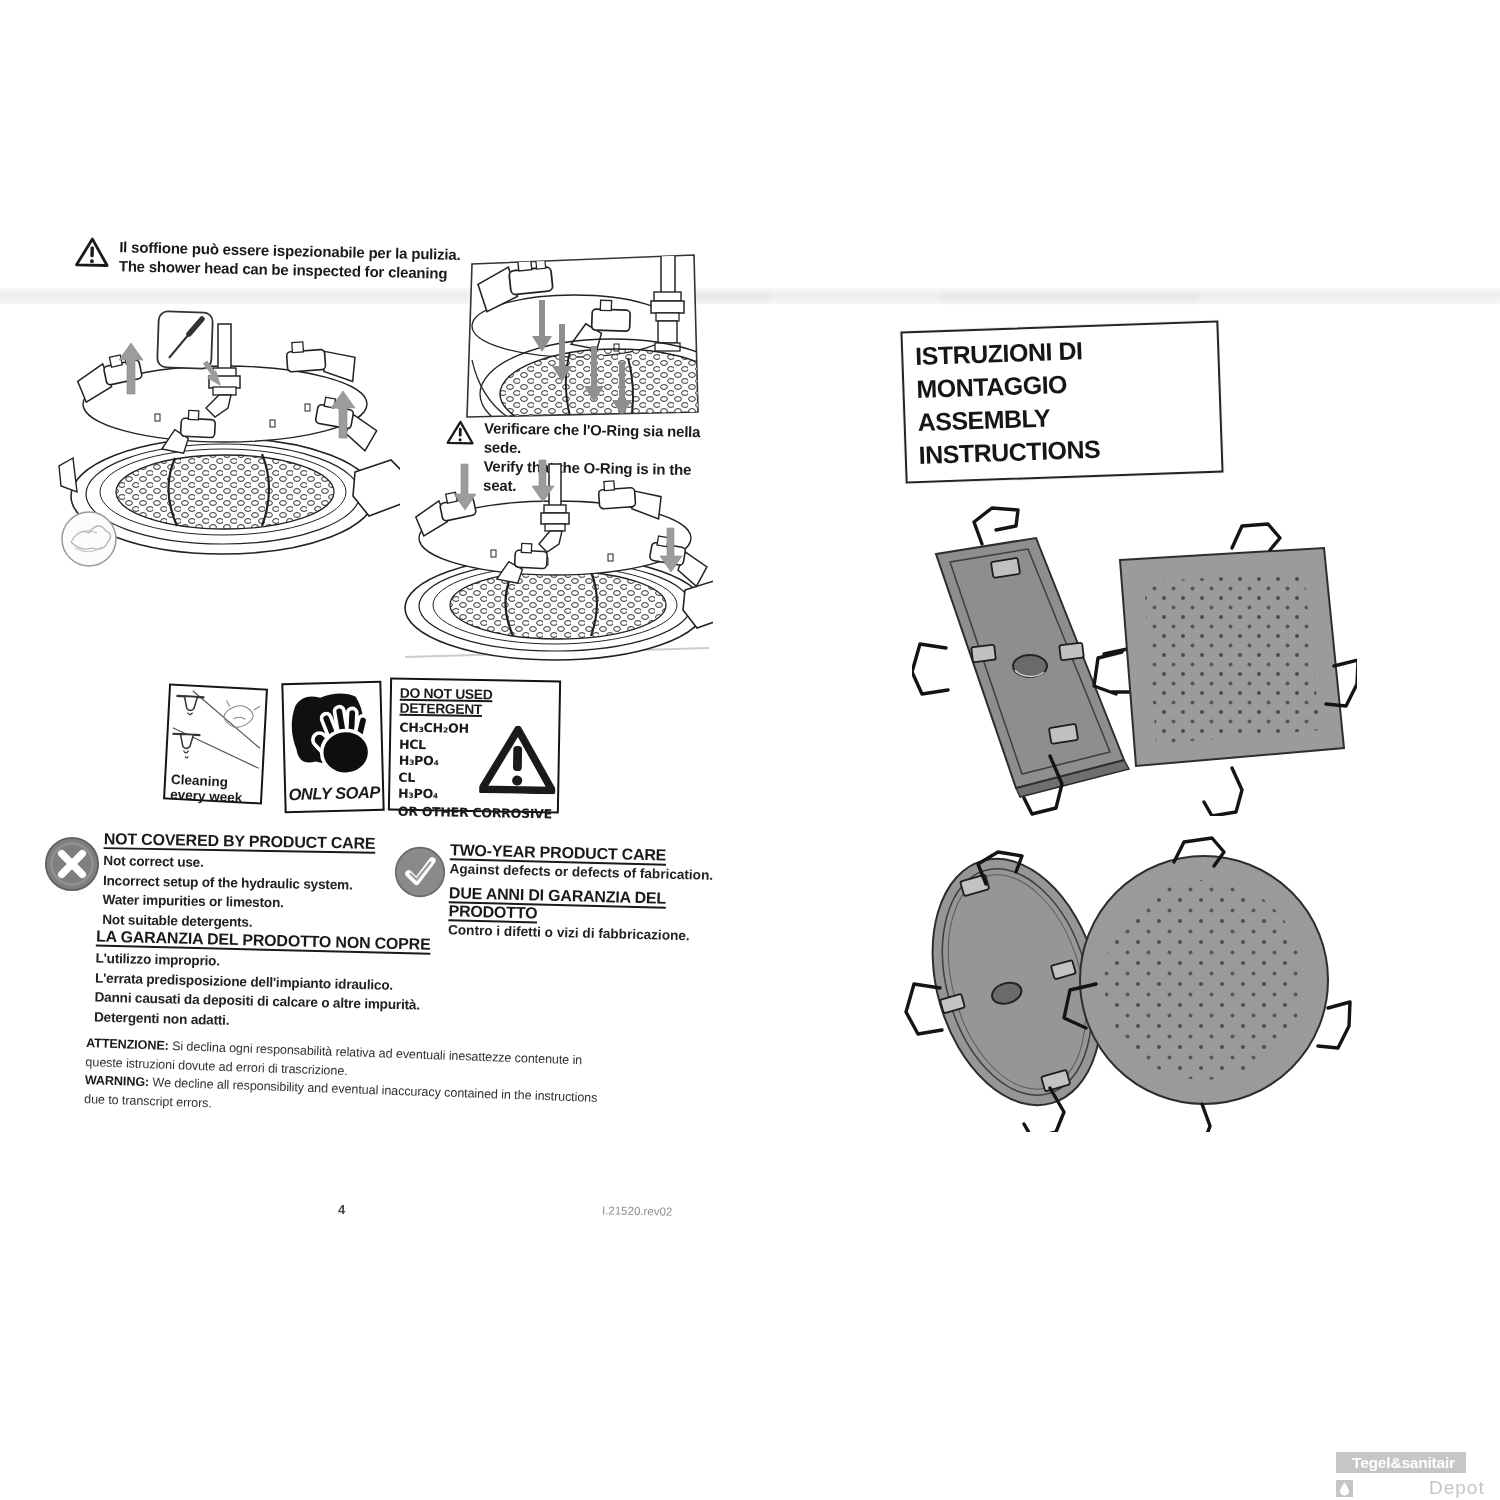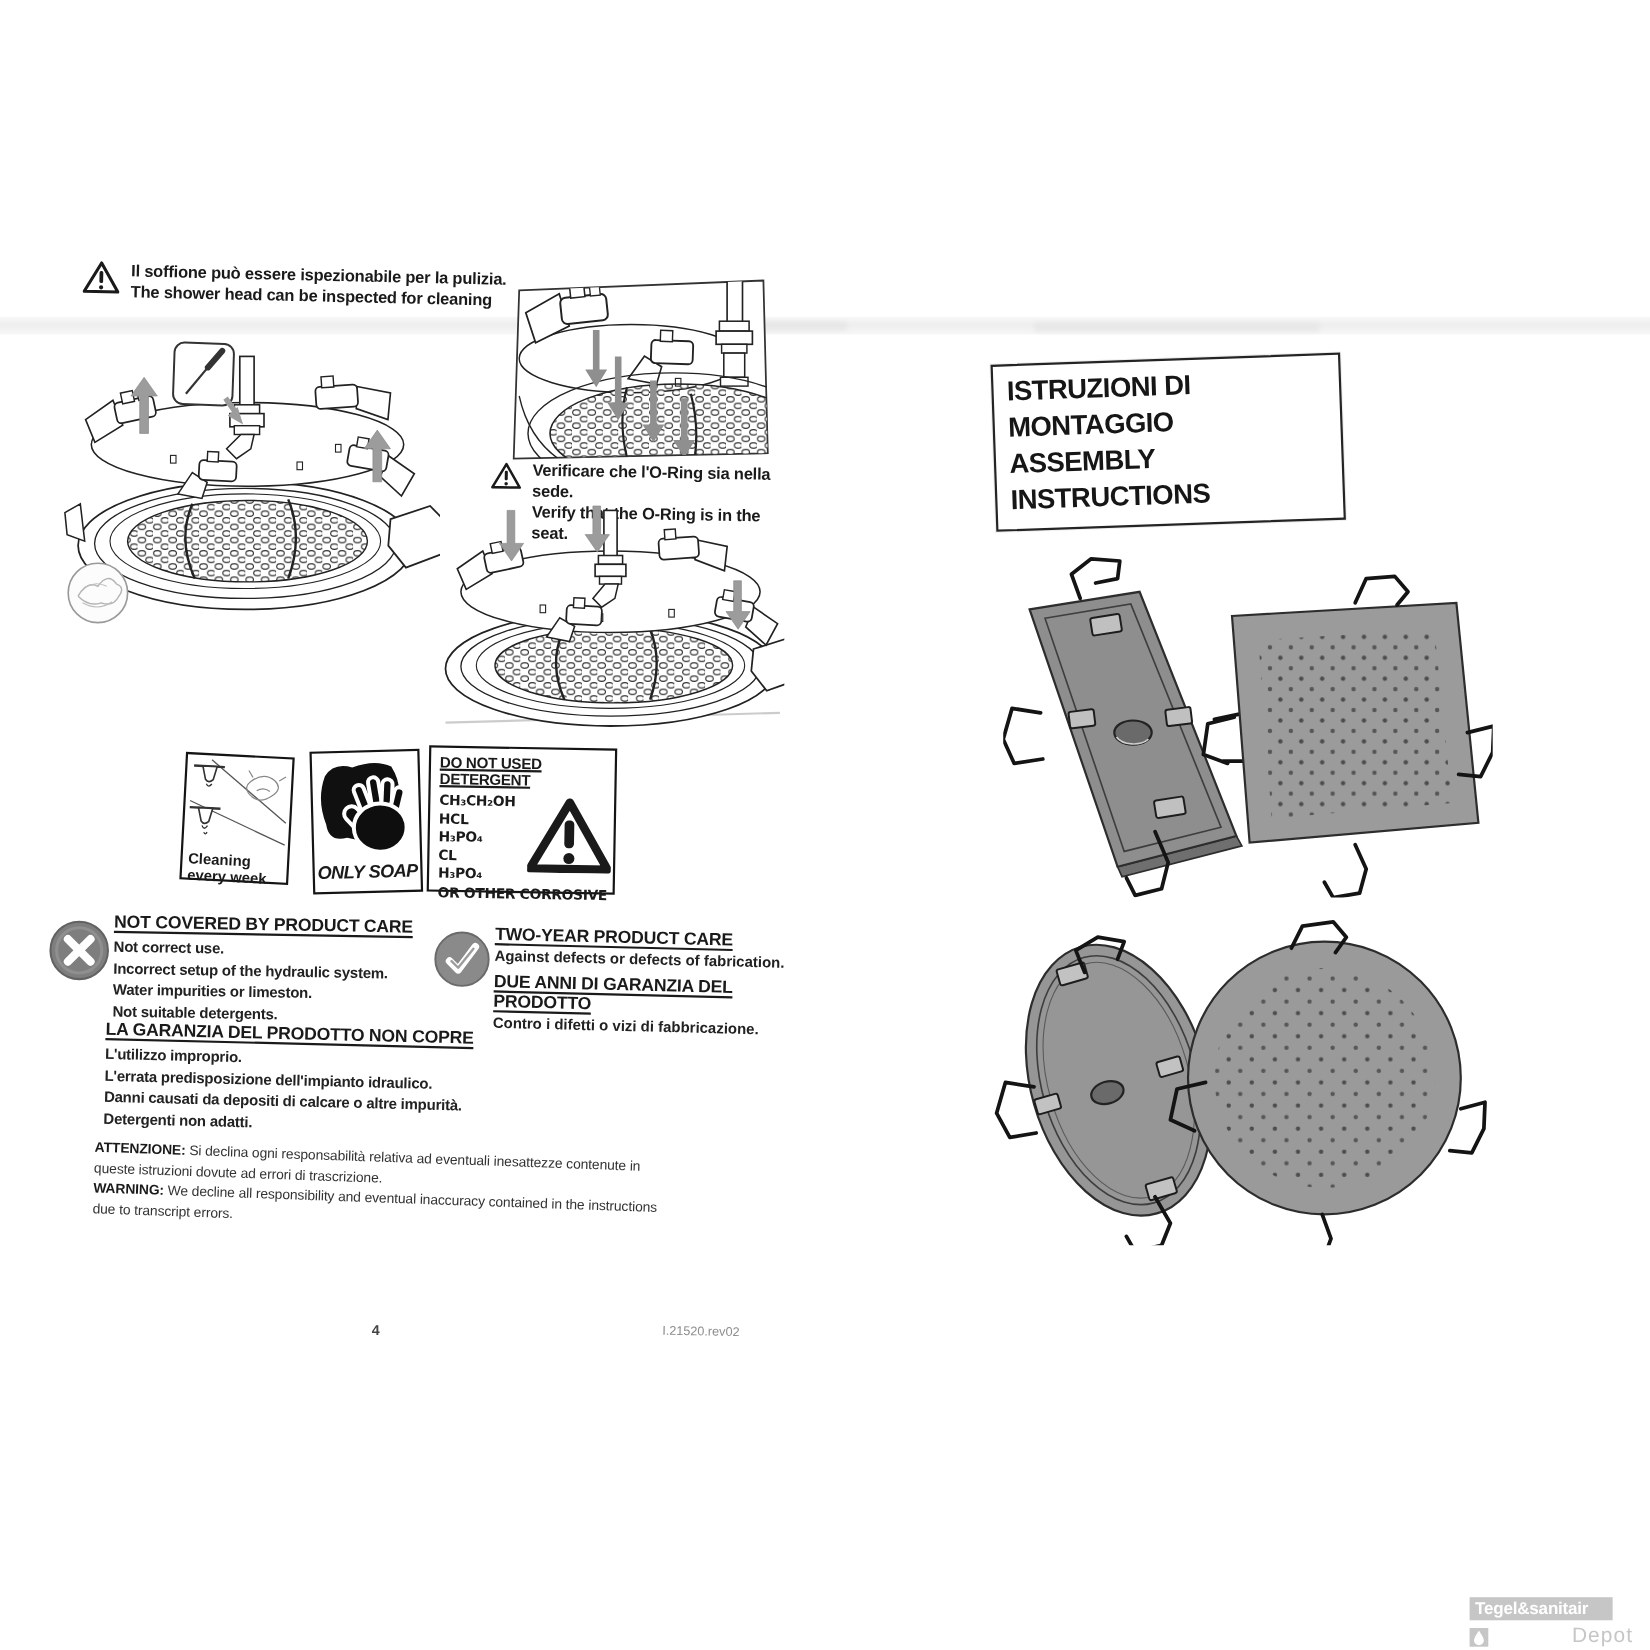--- a/index.html
+++ b/index.html
@@ -434,21 +434,21 @@
     <circle cx="302" cy="148" r="124" fill="#9a9a9a" stroke="#2d2d2d" stroke-width="2"></circle>
     <circle cx="302" cy="148" r="100" fill="url(#pDotsR)"></circle>
     <g fill="none" stroke="#141414" stroke-width="3.4" stroke-linecap="round" stroke-linejoin="round">
       <path d="M272,30 L282,10 L310,6 L322,20 L312,34"></path>
       <path d="M194,152 L168,158 L162,186 L184,196"></path>
       <path d="M426,176 L448,170 L447,194 L436,216 L416,214"></path>
       <path d="M300,272 L308,294 L300,316 L276,322"></path>
     </g>
   </svg>
 
-  <div class="abs" style="left:1336px;top:1452px;width:130px;">
+  <div class="abs" style="left:1336px;top:1452px;width:130px;text-align:center;">
     <div class="logo-bar">Tegel&amp;sanitair</div>
     <div class="logo-row">
       <div class="logo-sq">
         <svg width="17" height="17" viewBox="0 0 17 17">
           <path d="M8.5,2.5 C8.5,2.5 4,8.5 4,11.3 a4.5,4.3 0 0 0 9,0 C13,8.5 8.5,2.5 8.5,2.5 Z" fill="#ffffff"></path>
         </svg>
       </div>
       <div class="logo-sq"></div>
       <div class="logo-sq"></div>
       <div class="logo-depot">Depot</div>

